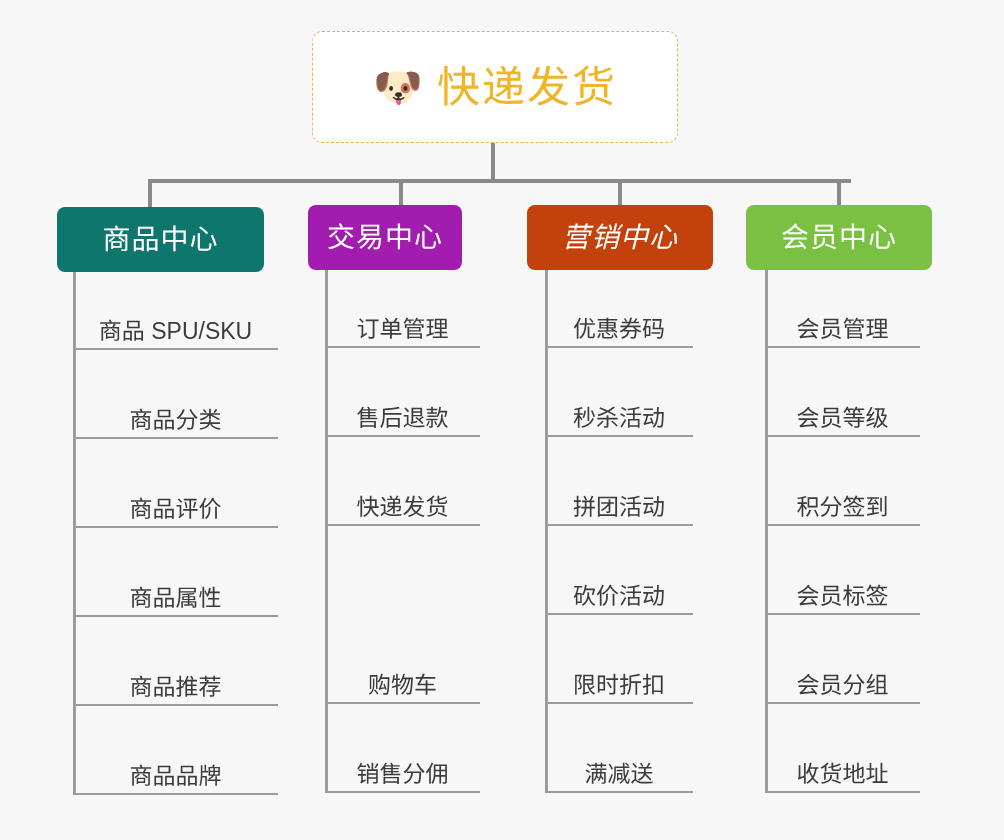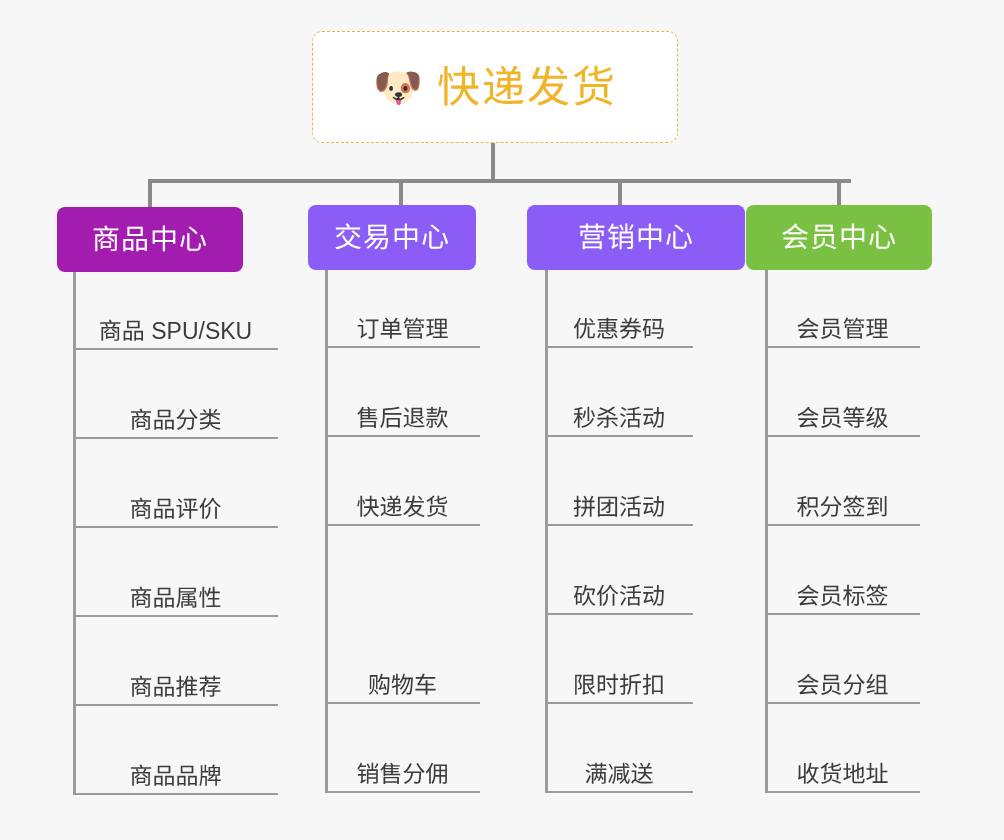--- a/index.html
+++ b/index.html
@@ -119,21 +119,21 @@
   <div id="connectors">
       <div class="conn conn-v" style="left: 491px; top: 143px; height: 36px;"></div>
       <div class="conn conn-h" style="left: 148px; top: 179px; width: 703px;"></div>
       <div class="conn conn-v" style="left: 148px; top: 179px; height: 28px;"></div>
       <div class="conn conn-v" style="left: 399px; top: 179px; height: 26px;"></div>
       <div class="conn conn-v" style="left: 618px; top: 179px; height: 26px;"></div>
       <div class="conn conn-v" style="left: 837px; top: 179px; height: 26px;"></div>
     </div>
 
   <div id="branches">
-      <div class="cat-box" style="left: 57px; top: 207px; width: 186px; background: #a21caf;">
+      <div class="cat-box" style="left: 57px; top: 207px; width: 207px; background: #0f766e;">
         <span class="cat-label">商品中心</span>
       </div>
       <div class="branch" style="left: 73px; top: 272px; width: 205px; height: 550px;">
         <div class="branch-trunk" style="height: 523px;"></div>
         <div class="leaf" style="top: 16px; width: 205px; height: 62px;">
           <span class="leaf-label">商品 SPU/SKU</span>
         </div>
         <div class="leaf" style="top: 105px; width: 205px; height: 62px;">
           <span class="leaf-label">商品分类</span>
         </div>
@@ -143,42 +143,42 @@
         <div class="leaf" style="top: 283px; width: 205px; height: 62px;">
           <span class="leaf-label">商品属性</span>
         </div>
         <div class="leaf" style="top: 372px; width: 205px; height: 62px;">
           <span class="leaf-label">商品推荐</span>
         </div>
         <div class="leaf" style="top: 461px; width: 205px; height: 62px;">
           <span class="leaf-label">商品品牌</span>
         </div>
       </div>
-      <div class="cat-box" style="left: 308px; top: 205px; width: 168px; background: #8b5cf6;">
+      <div class="cat-box" style="left: 308px; top: 205px; width: 154px; background: #a21caf;">
         <span class="cat-label">交易中心</span>
       </div>
       <div class="branch" style="left: 325px; top: 270px; width: 155px; height: 550px;">
         <div class="branch-trunk" style="height: 523px;"></div>
         <div class="leaf" style="top: 16px; width: 155px; height: 62px;">
           <span class="leaf-label">订单管理</span>
         </div>
         <div class="leaf" style="top: 105px; width: 155px; height: 62px;">
           <span class="leaf-label">售后退款</span>
         </div>
         <div class="leaf" style="top: 194px; width: 155px; height: 62px; align-items: flex-end;">
           <span class="leaf-label">快递发货</span>
         </div>
         <div class="leaf" style="top: 372px; width: 155px; height: 62px;">
           <span class="leaf-label">购物车</span>
         </div>
         <div class="leaf" style="top: 461px; width: 155px; height: 62px;">
           <span class="leaf-label">销售分佣</span>
         </div>
       </div>
-      <div class="cat-box" style="left: 527px; top: 205px; width: 218px; background: #8b5cf6;">
+      <div class="cat-box" style="left: 527px; top: 205px; width: 186px; background: #c2410c; font-style: italic;">
         <span class="cat-label">营销中心</span>
       </div>
       <div class="branch" style="left: 545px; top: 270px; width: 148px; height: 550px;">
         <div class="branch-trunk" style="height: 523px;"></div>
         <div class="leaf" style="top: 16px; width: 148px; height: 62px;">
           <span class="leaf-label">优惠券码</span>
         </div>
         <div class="leaf" style="top: 105px; width: 148px; height: 62px;">
           <span class="leaf-label">秒杀活动</span>
         </div>

